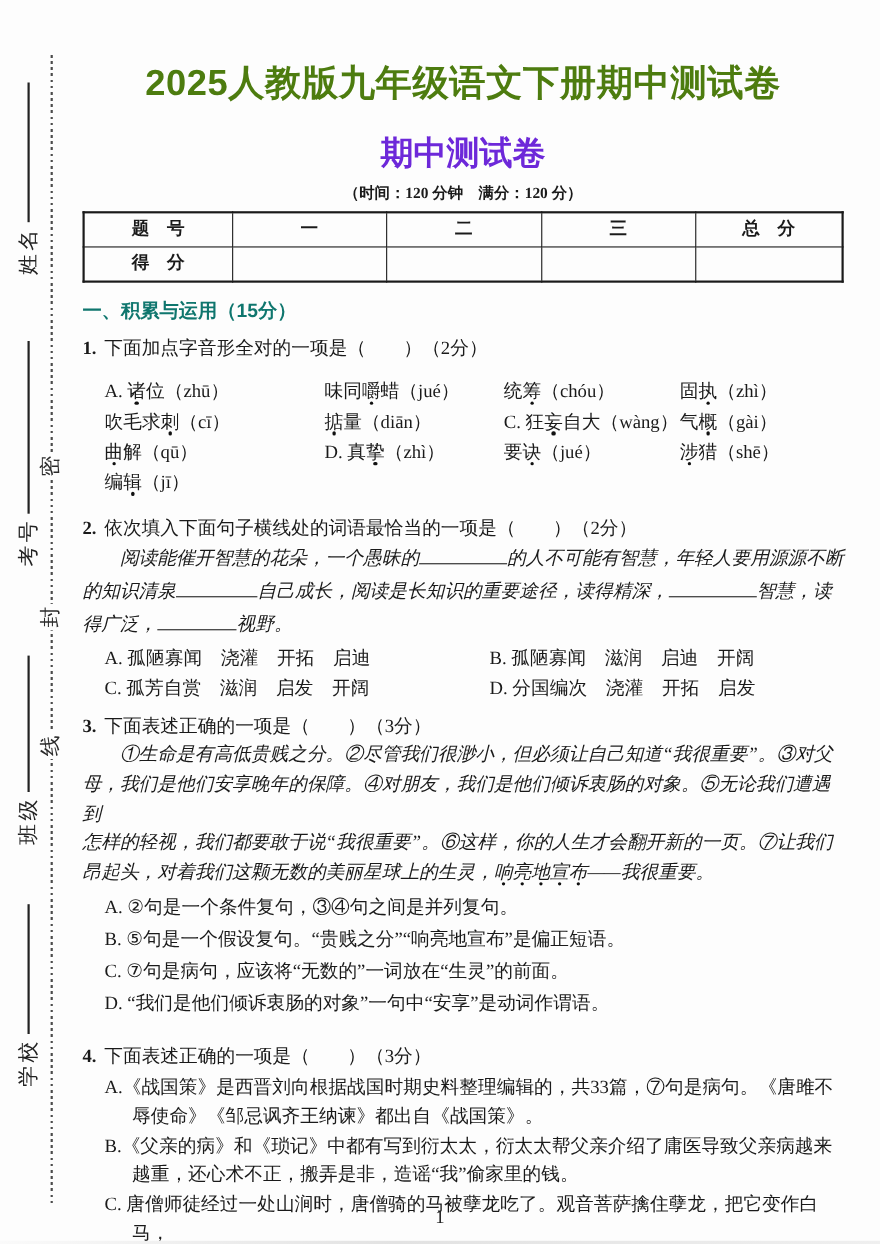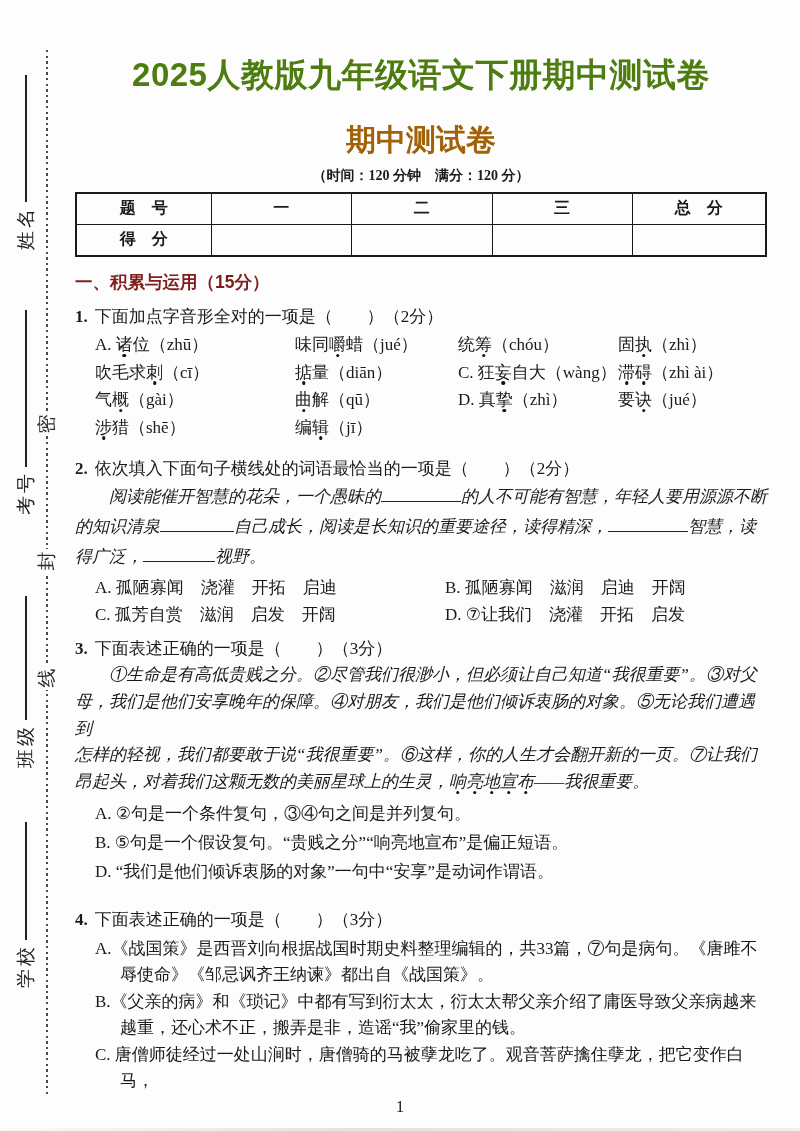--- a/index.html
+++ b/index.html
@@ -38,39 +38,39 @@
 
   .doc-title {
     margin:54px 0 0; text-align:center;
     font-family:"Liberation Sans", sans-serif;
     font-size:33px; line-height:42px; font-weight:700; letter-spacing:.5px;
     color:#4d7c0f;
   }
   .paper-title {
     margin:25px 0 0; text-align:center;
     font-family:"Liberation Sans", sans-serif;
-    font-size:30px; line-height:38px; font-weight:700; color:#a16207;
+    font-size:30px; line-height:38px; font-weight:700; color:#6d28d9;
   }
   .meta { margin-top:8px; text-align:center; font-size:14px; font-weight:700; }
 
   table.score { width:100%; margin-top:7px; border-collapse:collapse; border:2px solid #1a1a1a; }
   .score th, .score td { border:1px solid #1a1a1a; text-align:center; font-size:16px; font-weight:700; padding:0; }
   .score tr.r1 > * { height:31px; }
   .score tr.r2 > * { height:32px; }
 
   .sec-title {
     margin-top:13px; font-family:"Liberation Sans", sans-serif;
-    font-size:17.5px; font-weight:700; color:#7f1d1d;
+    font-size:17.5px; font-weight:700; color:#0f766e;
   }
 
   .stem { margin-top:9px; font-size:17px; line-height:27px; }
   .qnum { font-weight:700; margin-right:7px; }
 
   .opt-grid1 {
-    margin:1px 0 0 20px; display:grid;
+    margin:12px 0 0 20px; display:grid;
     grid-template-columns:200px 163px 160px 1fr;
     font-size:17px; line-height:27.5px;
   }
   .opt-grid2 {
     margin:2px 0 0 20px; display:grid;
     grid-template-columns:350px 1fr;
     font-size:17px; line-height:27px;
   }
 
   .passage { font-size:17px; line-height:30px; font-style:italic; }
@@ -164,55 +164,55 @@
       <span class="qnum">1.</span><span>下面加点字音形全对的一项是（　　）（2分）</span>
     </div>
     <div class="opt-grid1">
       <div>A. <span class="emch">诸</span>位（zhū）</div>
       <div>味同<span class="emch">嚼</span>蜡（jué）</div>
       <div>统<span class="emch">筹</span>（chóu）</div>
       <div>固<span class="emch">执</span>（zhì）</div>
       <div>吹毛求<span class="emch">刺</span>（cī）</div>
       <div><span class="emch">掂</span>量（diān）</div>
       <div>C. 狂<span class="emch">妄</span>自大（wàng）</div>
-      <div><span class="emch">滞</span><span class="emch">碍</span>（zhì ài）</div>
       <div>气<span class="emch">概</span>（gài）</div>
       <div><span class="emch">曲</span>解（qū）</div>
       <div>D. 真<span class="emch">挚</span>（zhì）</div>
       <div>要<span class="emch">诀</span>（jué）</div>
       <div><span class="emch">涉</span>猎（shē）</div>
       <div>编<span class="emch">辑</span>（jī）</div>
     </div>
 
     <div class="stem" style="margin-top:14px;">
       <span class="qnum">2.</span><span>依次填入下面句子横线处的词语最恰当的一项是（　　）（2分）</span>
     </div>
     <div class="passage">
       <div class="ind">阅读能催开智慧的花朵，一个愚昧的<span class="blank" style="width: 80px;"></span>的人不可能有智慧，年轻人要用源源不断</div>
       <div>的知识清泉<span class="blank" style="width: 74px;"></span>自己成长，阅读是长知识的重要途径，读得精深，<span class="blank" style="width: 80px;"></span>智慧，读</div>
       <div>得广泛，<span class="blank" style="width: 72px;"></span>视野。</div>
     </div>
     <div class="opt-grid2">
       <div>A. 孤陋寡闻　浇灌　开拓　启迪</div>
       <div>B. 孤陋寡闻　滋润　启迪　开阔</div>
       <div>C. 孤芳自赏　滋润　启发　开阔</div>
-      <div>D. ⑦让我们　浇灌　开拓　启发</div>
+      <div>D. 分国编次　浇灌　开拓　启发</div>
     </div>
 
     <div class="stem" style="margin-top:7px;">
       <span class="qnum">3.</span><span>下面表述正确的一项是（　　）（3分）</span>
     </div>
     <div class="passage tight">
       <div class="ind">①生命是有高低贵贱之分。②尽管我们很渺小，但必须让自己知道“我很重要”。③对父</div>
       <div>母，我们是他们安享晚年的保障。④对朋友，我们是他们倾诉衷肠的对象。⑤无论我们遭遇到</div>
       <div>怎样的轻视，我们都要敢于说“我很重要”。⑥这样，你的人生才会翻开新的一页。⑦让我们</div>
       <div>昂起头，对着我们这颗无数的美丽星球上的生灵，<span class="emch">响</span><span class="emch">亮</span><span class="emch">地</span><span class="emch">宣</span><span class="emch">布</span>——我很重要。</div>
     </div>
     <div class="optline" style="margin-top:3px;">A. ②句是一个条件复句，③④句之间是并列复句。</div>
     <div class="optline">B. ⑤句是一个假设复句。“贵贱之分”“响亮地宣布”是偏正短语。</div>
+    <div class="optline">C. ⑦句是病句，应该将“无数的”一词放在“生灵”的前面。</div>
     <div class="optline">D. “我们是他们倾诉衷肠的对象”一句中“安享”是动词作谓语。</div>
 
     <div class="q4">
       <div class="stem">
         <span class="qnum">4.</span><span>下面表述正确的一项是（　　）（3分）</span>
       </div>
       <div class="q4opt" style="margin-top:3px;">A.《战国策》是西晋刘向根据战国时期史料整理编辑的，共33篇，⑦句是病句。《唐雎不辱使命》《邹忌讽齐王纳谏》都出自《战国策》。</div>
       <div class="q4opt">B.《父亲的病》和《琐记》中都有写到衍太太，衍太太帮父亲介绍了庸医导致父亲病越来越重，还心术不正，搬弄是非，造谣“我”偷家里的钱。</div>
       <div class="q4opt">C. 唐僧师徒经过一处山涧时，唐僧骑的马被孽龙吃了。观音菩萨擒住孽龙，把它变作白马，</div>
     </div>

